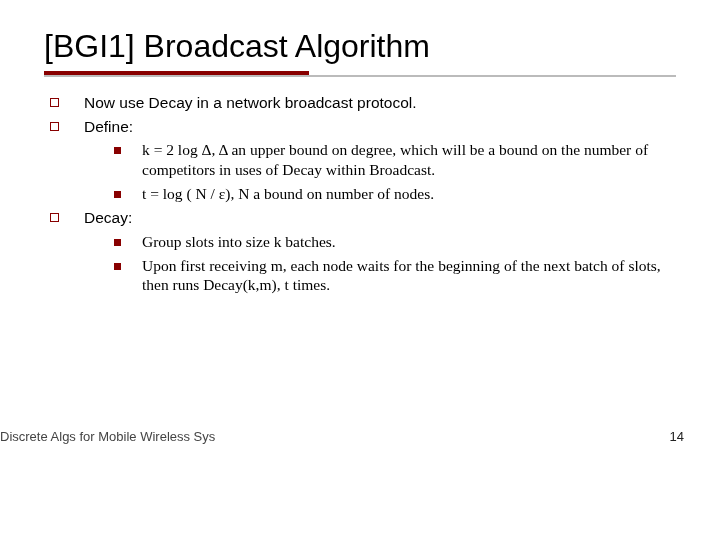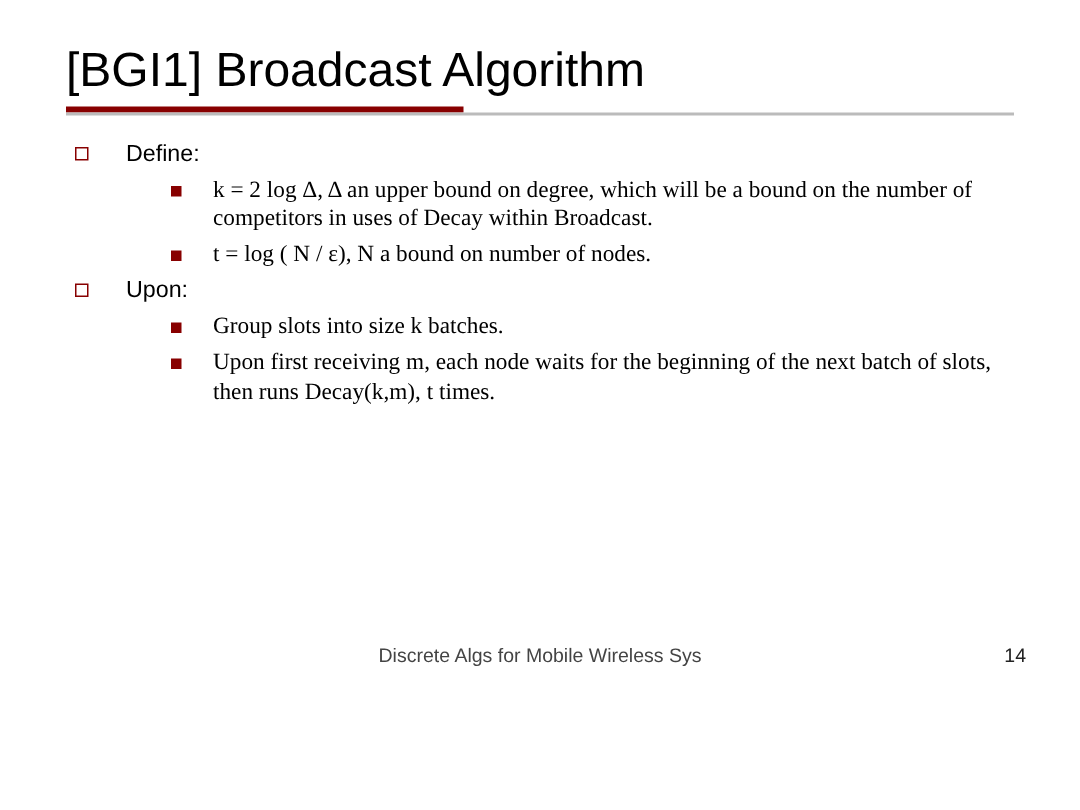--- a/index.html
+++ b/index.html
@@ -95,21 +95,20 @@
   }
   .footer {
     position: absolute;
     left: 0;
     bottom: 20px;
     width: 100%;
     font-size: 13px;
     color: #444;
   }
   .footer .center {
-    text-align: center;
   }
   .footer .pagenum {
     position: absolute;
     right: 36px;
     bottom: 0;
     color: #222;
   }
 </style>
 </head>
 <body>
@@ -122,36 +121,39 @@
   </h1>
 
   <div class="rule">
     <div class="red"></div>
     <div class="shadow"></div>
   </div>
 
   <ul class="lvl1">
 
 
+    <li>
+      <span>Now use Decay in a network broadcast protocol.</span>
+    </li>
 
 
     <li>
       <span>Define:</span>
       <ul class="lvl2">
         <li>
           <span>k = 2 log Δ, Δ an upper bound on degree, which will be a bound on the number of competitors in uses of Decay within Broadcast.</span>
         </li>
         <li>
           <span>t = log ( N / ε), N a bound on number of nodes.</span>
         </li>
       </ul>
     </li>
 
     <li>
-      <span>Upon:</span>
+      <span>Decay:</span>
       <ul class="lvl2">
         <li>
           <span>Group slots into size k batches.</span>
         </li>
         <li>
           <span>Upon first receiving m, each node waits for the beginning of the next batch of slots, then runs Decay(k,m), t times.</span>
         </li>
       </ul>
     </li>
 

